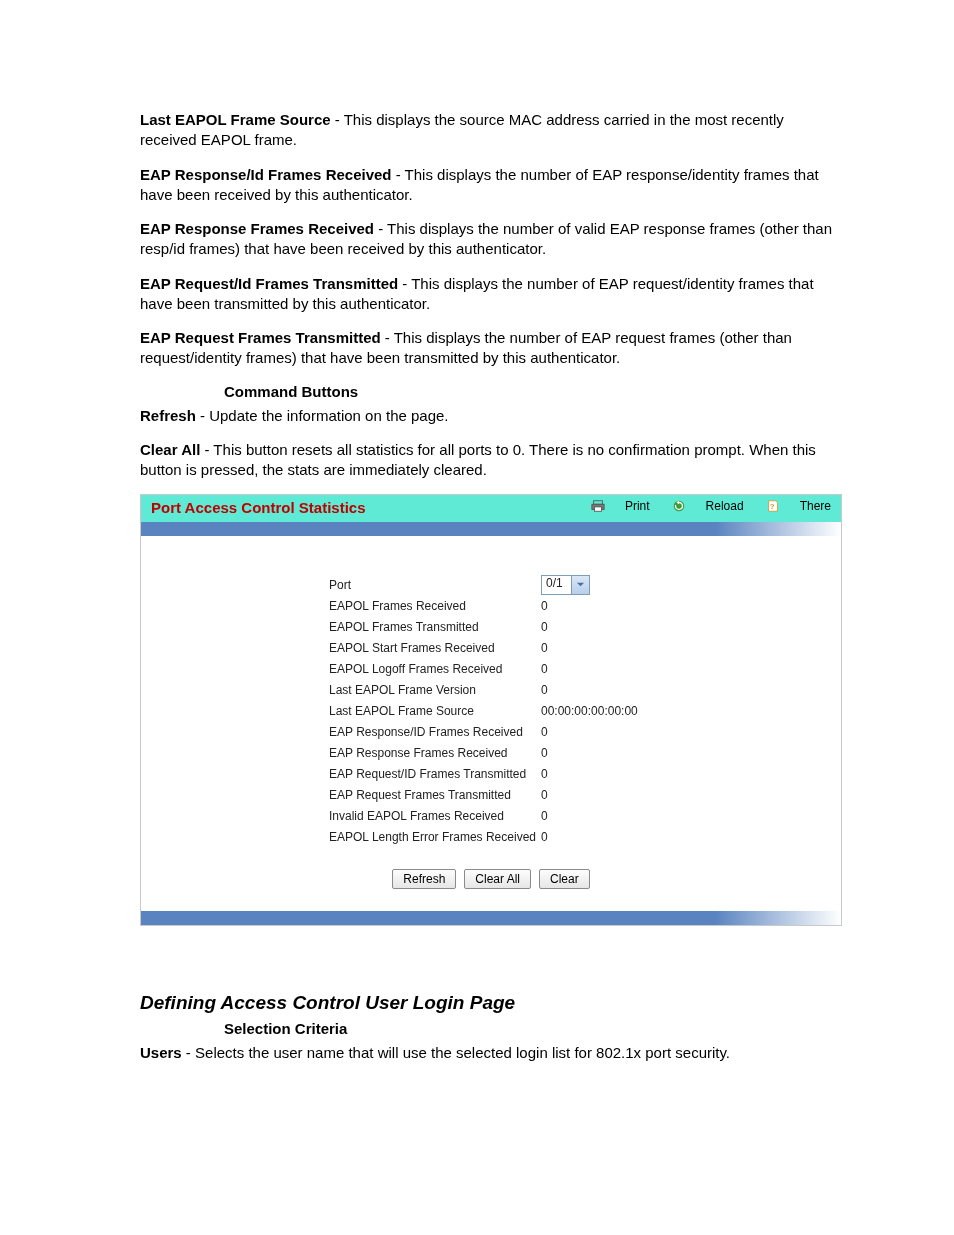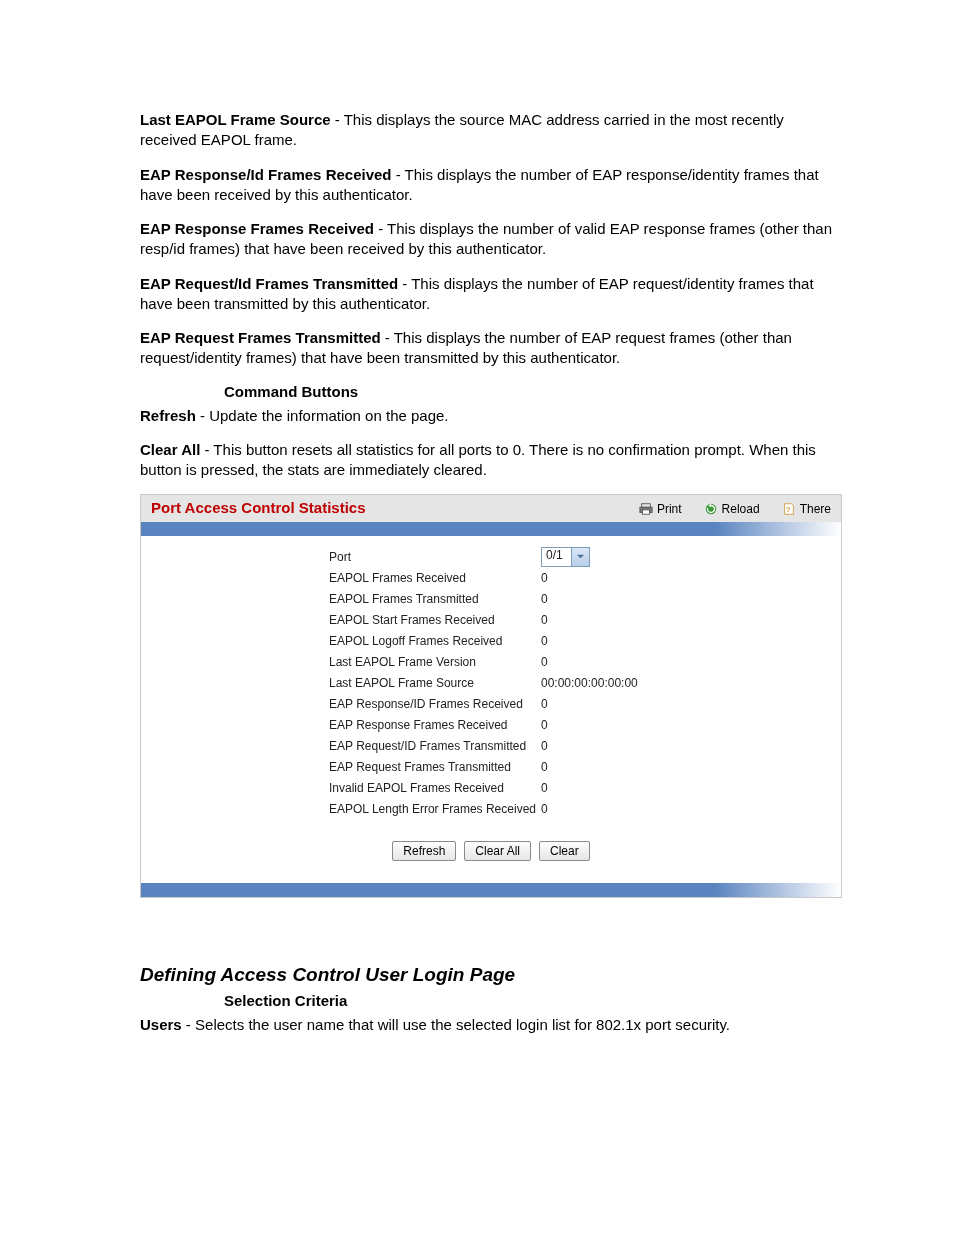--- a/index.html
+++ b/index.html
@@ -26,50 +26,50 @@
     font-weight: bold;
     margin: 6px 0 6px 84px;
   }
   .panel {
     margin-top: 6px;
     border: 1px solid #c9c9c9;
     width: 700px;
   }
   .panel-header {
     display: flex;
-    align-items: flex-end;
+    align-items: flex-start;
     justify-content: space-between;
     padding: 4px 10px 6px 10px;
-    background: #e5e5e5;
+    background: #5eead4;
   }
   .panel-title {
     color: #c00000;
     font-weight: bold;
     font-size: 15px;
   }
   .panel-actions {
     display: flex;
     gap: 22px;
     align-items: center;
     font-size: 12px;
     color: #000;
   }
   .panel-actions .act {
     display: flex;
-    gap: 4px;
+    gap: 20px;
     align-items: center;
     cursor: pointer;
   }
   .ico { width: 14px; height: 14px; display: inline-block; }
   .bar {
     height: 14px;
     background: linear-gradient(to right, #5a84c0 0%, #5a84c0 82%, #ffffff 100%);
   }
   .panel-body {
-    padding: 10px 10px 10px 10px;
+    padding: 38px 10px 10px 10px;
     background: #fff;
   }
   .stats {
     margin-left: 178px;
     font-size: 12px;
     color: #222;
   }
   .stats .row {
     display: flex;
     align-items: center;

